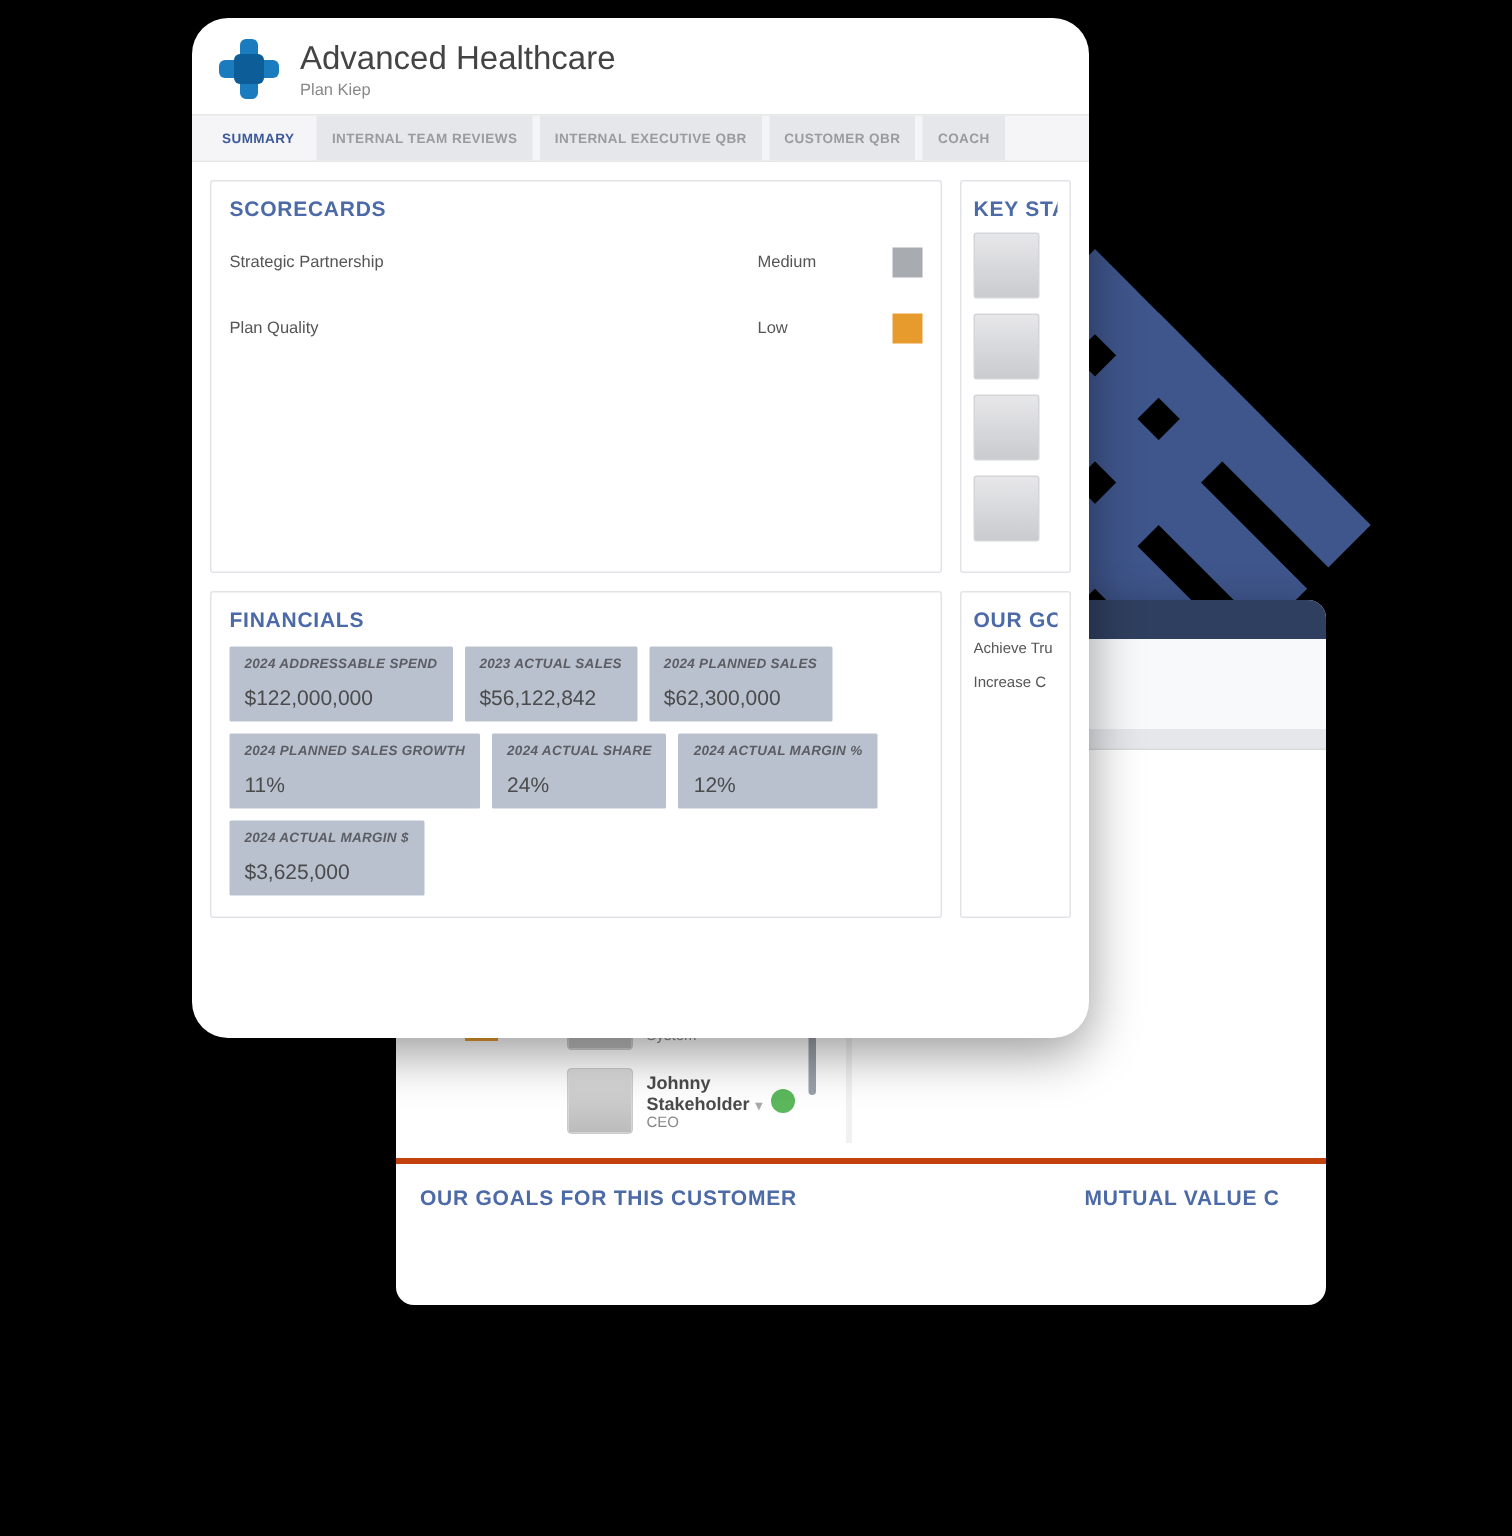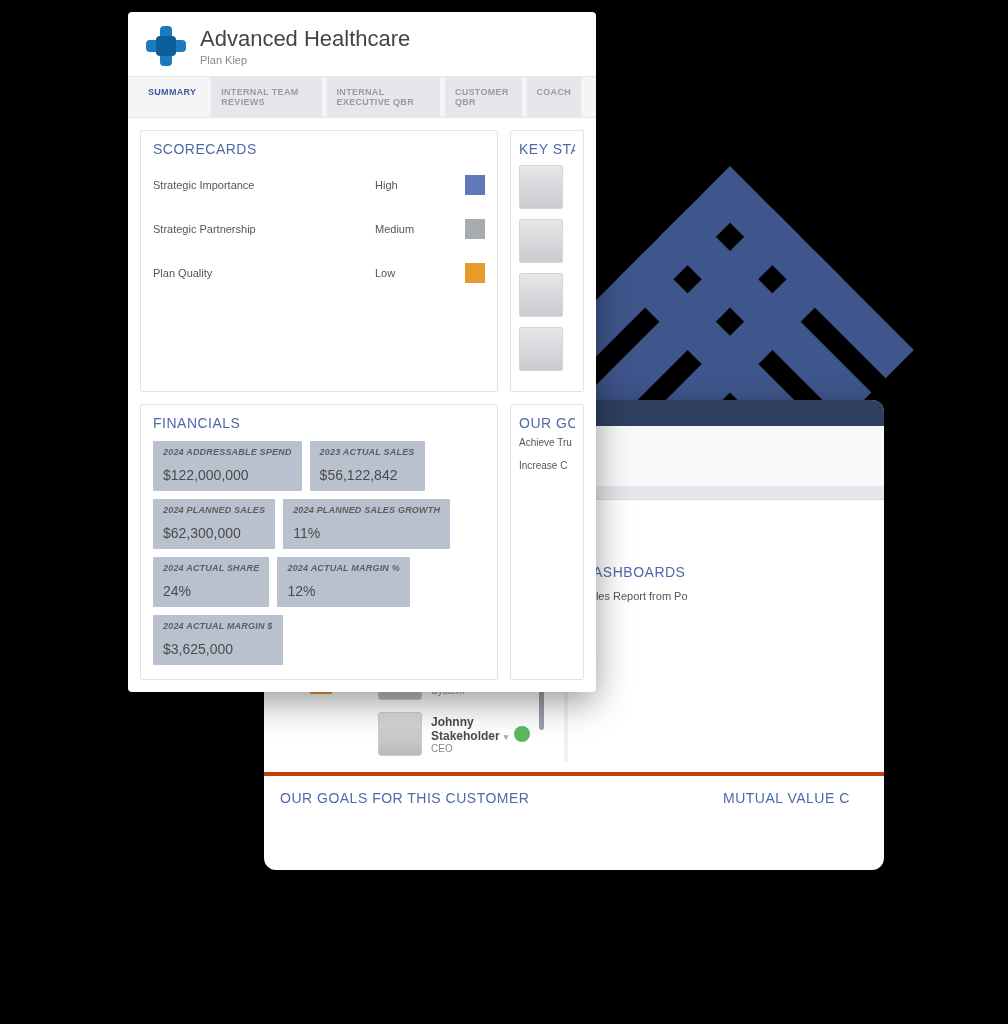--- a/index.html
+++ b/index.html
@@ -21,42 +21,42 @@
     position:absolute; left:264px; top:400px; width:620px; height:470px;
     background:#fff; border-radius:12px; box-shadow:0 8px 30px rgba(0,0,0,.35);
     z-index:3; overflow:hidden;
   }
   .card-back .topbar{ height:26px; background:#2f3f5f; }
   .card-back .whitebar{ height:60px; background:#f8f9fb; }
   .card-back .greybar{ height:14px; background:#e6e7ea; border-bottom:1px solid #d8d9dd;}
   .card-back .body{ padding:10px 0; display:flex; gap:16px; }
   .leftcol { flex:1 1 auto; padding-left:14px; position:relative;}
   .rightcol{ width:330px; padding:10px 14px 0 14px; border-left:4px solid #f0f1f3;}
-  .panel-title{ color:#4d6aa8; font-weight:400; font-size:14px; letter-spacing:.5px;}
+  .panel-title{ color:#4d6aa8; font-weight:700; font-size:14px; letter-spacing:.5px;}
   .dash-text{ font-size:11px; color:#555; margin-top:10px;}
 
   .stake-row{ display:flex; align-items:center; gap:9px; padding:6px 4px; position:relative;}
   .avatar{ width:44px; height:44px; border-radius:3px; background:linear-gradient(#ddd,#bbb); border:1px solid #ccc; flex:0 0 auto;}
   .stake-info .nm{ font-size:12px; color:#4b4b4b; font-weight:600;}
   .stake-info .role{ font-size:10px; color:#888;}
   .stat-dot{ position:absolute; right:18px; top:50%; transform:translateY(-50%); width:16px; height:16px; border-radius:50%;}
   .dot-red{ background:#b01818;}
   .dot-orange{ background:#f39c12;}
   .dot-green{ background:#5cb85c;}
   .scrollind{ position:absolute; right:4px; top:40px; width:5px; height:180px; background:#9aa0a9; border-radius:3px;}
   .orange-tag{ position:absolute; left:46px; top:280px; width:22px; height:14px; background:#e89b2d;}
   .back-goals{ padding:14px 16px; border-top:4px solid #c2410c; display:flex; gap:18px;}
   .back-goal-col{ flex:1;}
   .back-goal-col2{ width:145px;}
   .chev{ font-size:9px; color:#aaa; margin-left:4px;}
 
   
   .card-front{
-    position:absolute; left:128px; top:12px; width:468px; height:680px;
-    background:#fff; border-radius:4px; box-shadow:0 10px 35px rgba(0,0,0,.4);
+    position:absolute; left:128px; top:12px; width:598px; height:680px;
+    background:#fff; border-radius:24px; box-shadow:0 10px 35px rgba(0,0,0,.4);
     z-index:5; overflow:hidden;
   }
   .hdr{ display:flex; gap:14px; padding:14px 18px 10px 18px; align-items:flex-start;}
   .logo{ width:40px; height:40px; position:relative; flex:0 0 auto;}
   .logo span{ position:absolute; background:#1b7bbf; }
   .logo .lh{ left:14px; top:0; width:12px; height:40px; border-radius:4px;}
   .logo .lv{ left:0; top:14px; width:40px; height:12px; border-radius:4px;}
   .logo .lc{ left:10px; top:10px; width:20px; height:20px; background:#0d5d98; border-radius:4px;}
   .title{ font-size:22px; color:#444; font-weight:400;}
   .sub{ font-size:11px; color:#888; margin-top:2px;}
@@ -184,25 +184,20 @@
     <div class="tab">INTERNAL EXECUTIVE QBR</div>
     <div class="tab">CUSTOMER QBR</div>
     <div class="tab">COACH</div>
   </div>
 
   <div class="cols">
     <div class="panelL">
       <div class="panel-title">SCORECARDS</div>
       <div style="height:6px;"></div>
       <div class="sc-row">
-        <div class="lbl">Strategic Importance</div>
-        <div class="val">High</div>
-        <div class="sq sq-blue"></div>
-      </div>
-      <div class="sc-row">
         <div class="lbl">Strategic Partnership</div>
         <div class="val">Medium</div>
         <div class="sq sq-grey"></div>
       </div>
       <div class="sc-row">
         <div class="lbl">Plan Quality</div>
         <div class="val">Low</div>
         <div class="sq sq-orange"></div>
       </div>
       <div style="height:40px;"></div>

